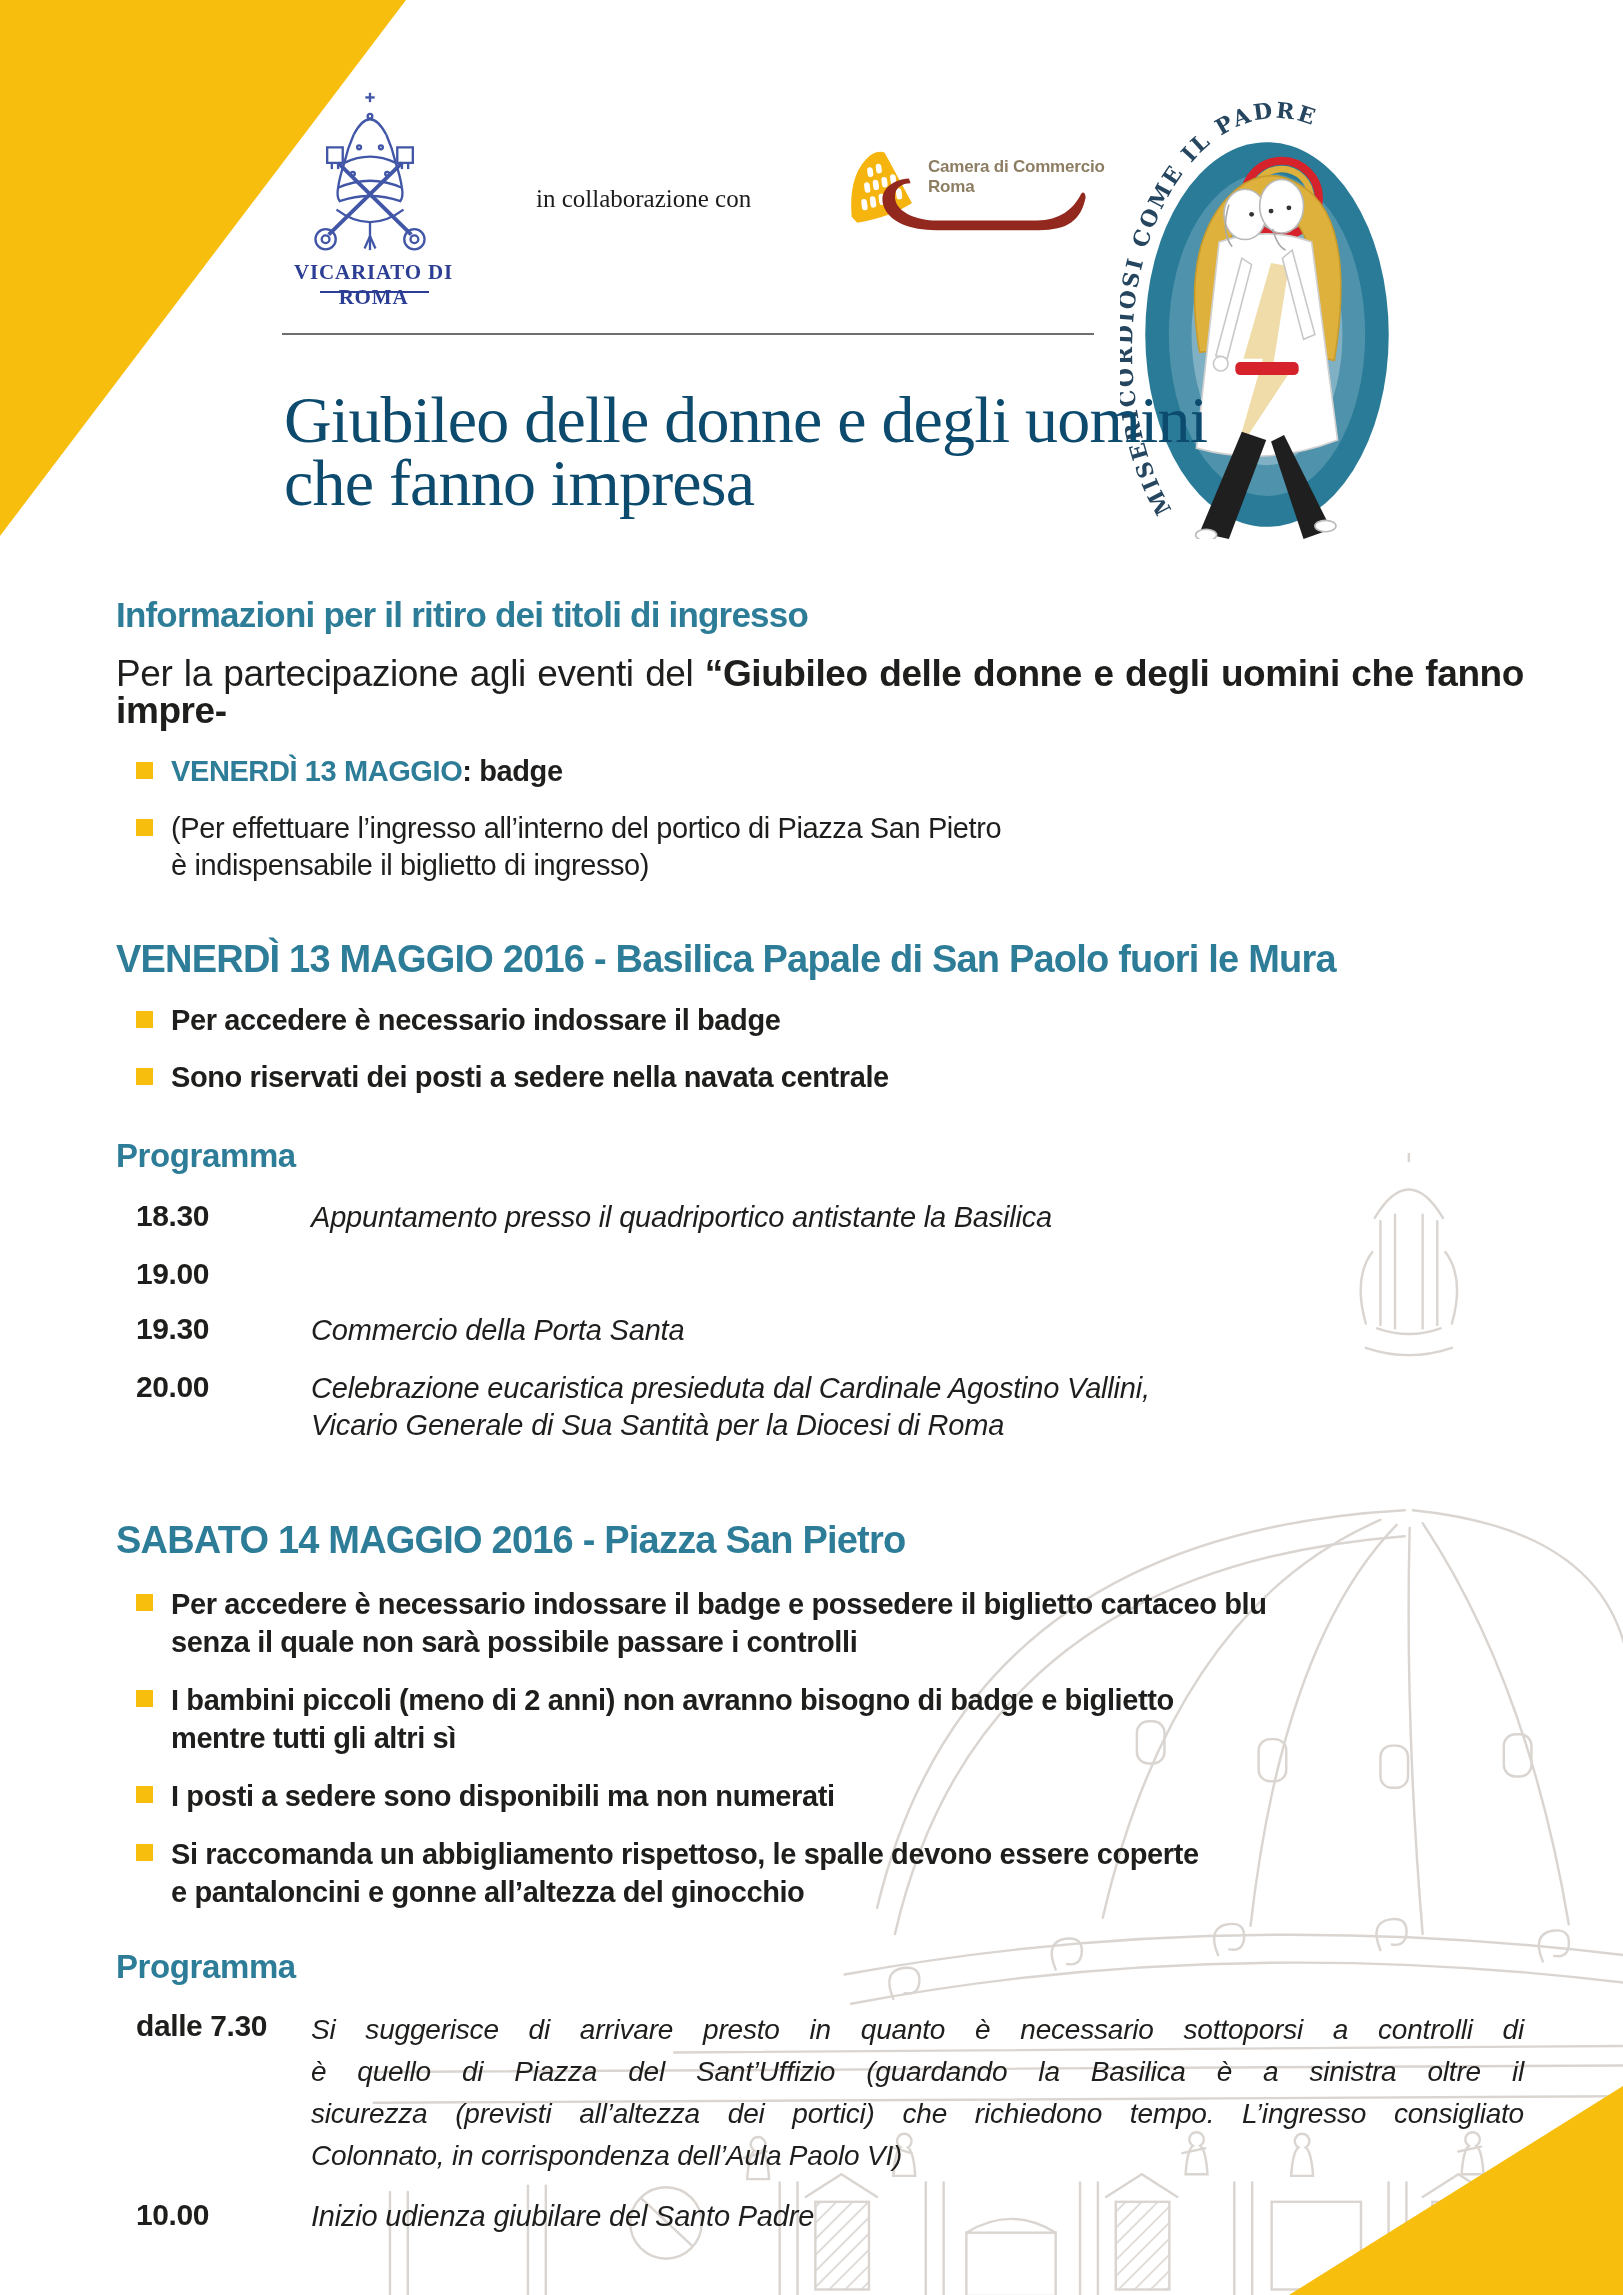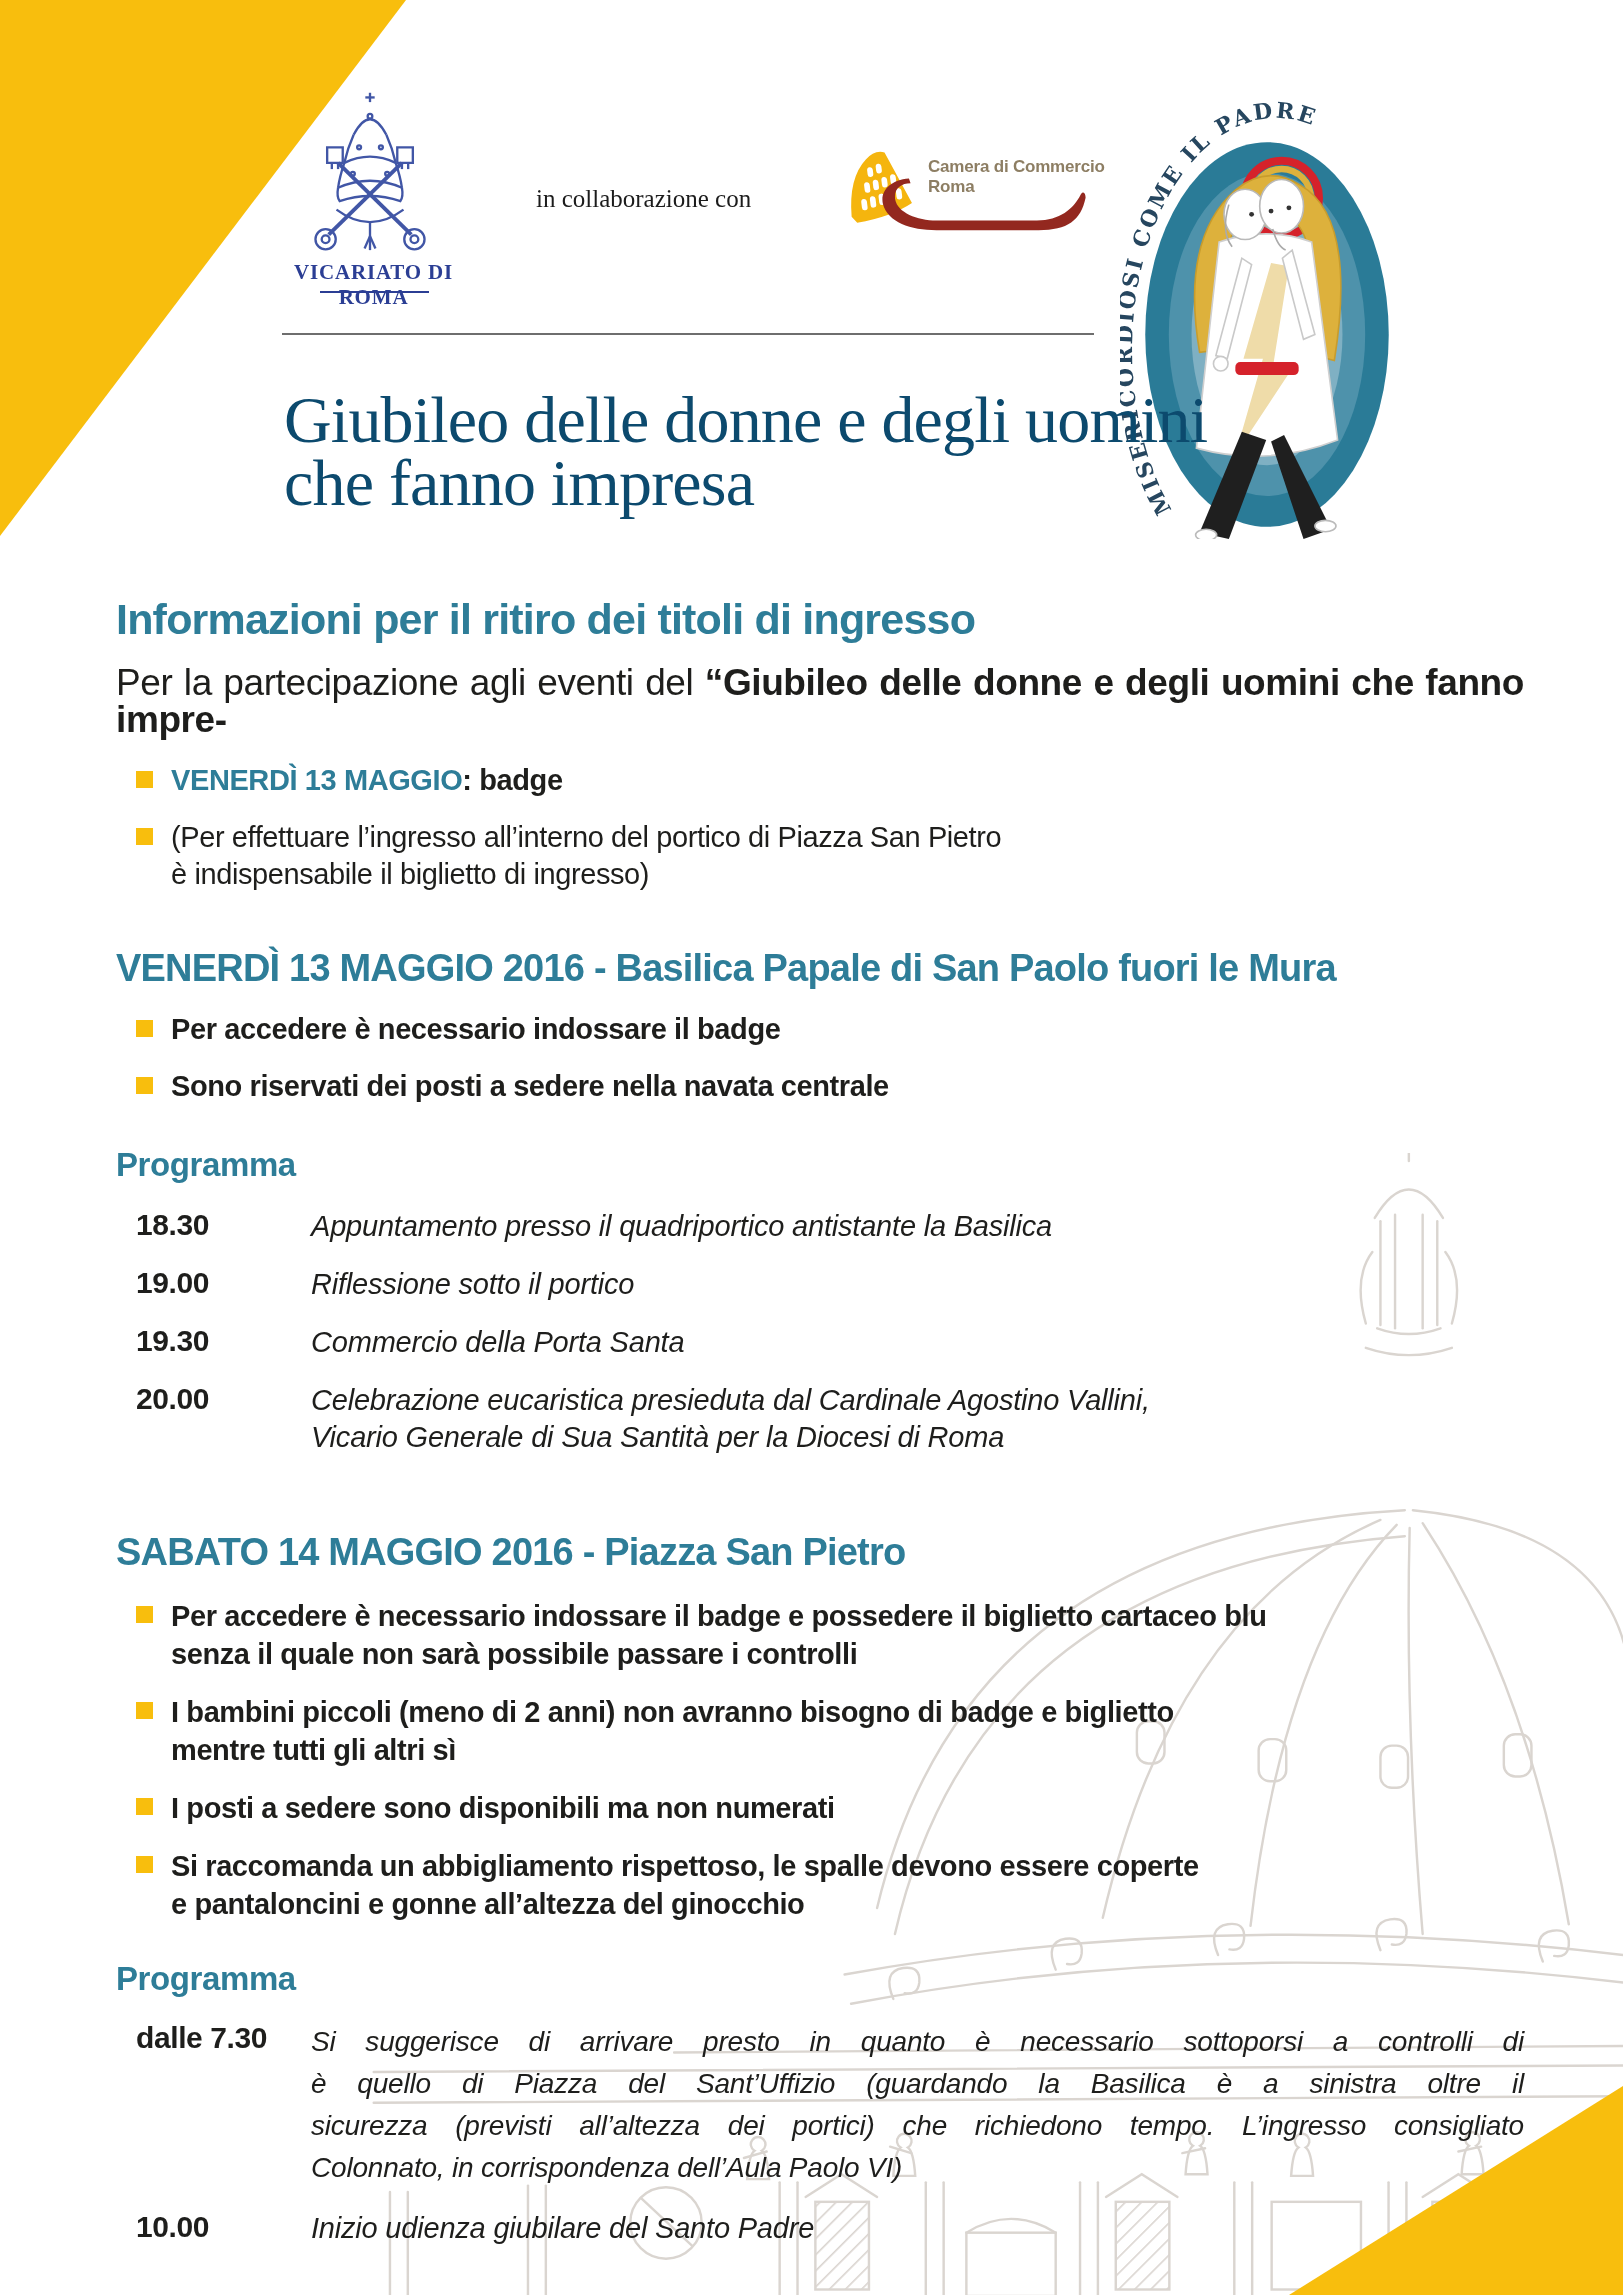--- a/index.html
+++ b/index.html
@@ -25,21 +25,21 @@
     font-size:25px;color:#1c1c1c;letter-spacing:0;}
   .camera-logo{position:absolute;left:826px;top:146px;width:268px;height:94px;}
   .camera-text{position:absolute;left:928px;top:157px;font-size:17px;font-weight:bold;
     color:#8D7E63;line-height:19.5px;letter-spacing:-0.2px;}
   .jubilee{position:absolute;left:1120px;top:91px;width:294px;height:448px;}
   .hrule{position:absolute;left:282px;top:333px;width:812px;height:1.6px;background:#6e6e6e;}
   .title{position:absolute;left:284px;top:388px;font-family:"Liberation Serif","DejaVu Serif",serif;
     font-size:66px;line-height:63px;color:#0c4a6e;letter-spacing:-0.8px;}
   
   .content{position:absolute;left:116px;top:595px;width:1408px;}
-  .h-info{font-size:43px;font-weight:bold;color:#2E7D98;letter-spacing:-0.8px;margin:0 0 19.5px 0;}
+  .h-info{font-size:35px;font-weight:bold;color:#2E7D98;letter-spacing:-0.8px;margin:0 0 19.5px 0;}
   .h-section{font-size:38px;font-weight:bold;color:#2E7D98;letter-spacing:-0.8px;margin:0;}
   .h-prog{font-size:33px;font-weight:bold;color:#2E7D98;letter-spacing:-0.4px;margin:0;}
   .para{font-size:37px;line-height:37px;}
   .jline{text-align:justify;text-align-last:justify;}
   .b{font-weight:bold;}
   .teal{color:#2E7D98;}
   .bullets{margin-top:24px;}
   .bullet{display:flex;padding-left:20px;margin-bottom:19.5px;margin-top:20px;}
   .sq{flex:0 0 17px;width:17px;height:17px;background:#F8BE0D;margin-right:18px;margin-top:9px;}
   .btxt{flex:1;font-size:29px;line-height:37px;font-weight:bold;}
@@ -296,21 +296,20 @@
 
     <div class="h-prog prog-label">Programma</div>
 
     <div class="prog">
       <div class="prow">
         <div class="ptime">18.30</div>
         <div class="pdesc">Appuntamento presso il quadriportico antistante la Basilica</div>
       </div>
       <div class="prow">
         <div class="ptime">19.00</div>
-        <div class="pdesc">Riflessione sotto il portico</div>
       </div>
       <div class="prow">
         <div class="ptime">19.30</div>
         <div class="pdesc">Commercio della Porta Santa</div>
       </div>
       <div class="prow">
         <div class="ptime">20.00</div>
         <div class="pdesc">
           <div>Celebrazione eucaristica presieduta dal Cardinale Agostino Vallini,</div>
           <div>Vicario Generale di Sua Santità per la Diocesi di Roma</div>

